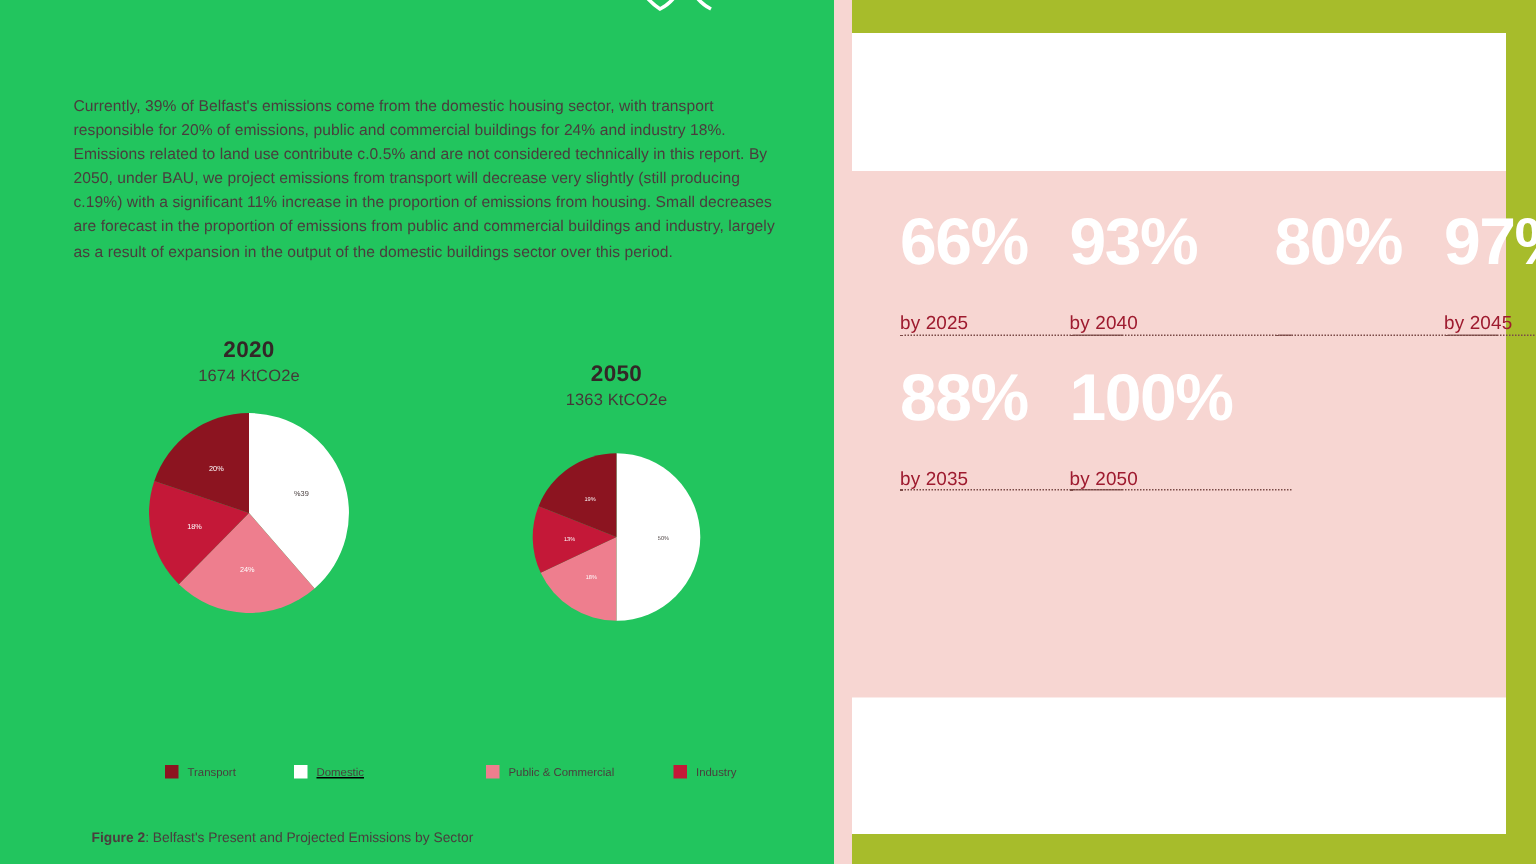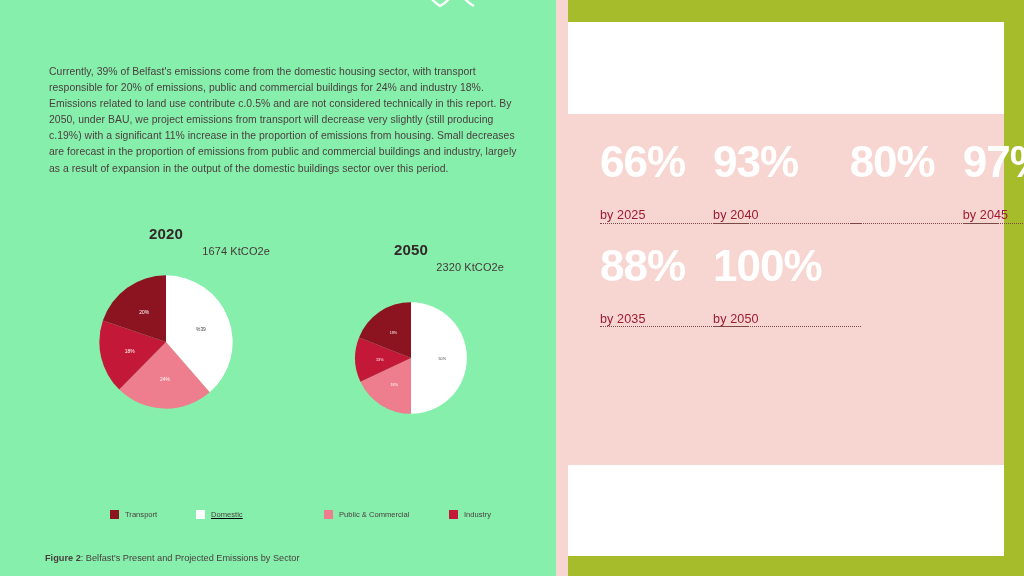--- a/index.html
+++ b/index.html
@@ -6,40 +6,40 @@
   html,body { width:1024px; height:576px; overflow:hidden; }
   body {
     background:#f7d6d2;
     font-family:"Liberation Sans", sans-serif;
     position:relative;
   }
 
   
   #left-panel {
     position:absolute; left:0; top:0; width:556px; height:576px;
-    background:#86efac; overflow:hidden;
+    background:#22c55e; overflow:hidden;
   }
   #leaf-graphic {
     position:absolute; left:392px; top:-52px; width:130px; height:70px;
     pointer-events:none;
   }
 
   #intro-paragraph {
     position:absolute; left:49px; top:64px; width:472px;
     font-size:10.4px; line-height:16.1px; color:#4a3d3d;
     letter-spacing:0.05px;
   }
 
   
   #charts-area { position:absolute; left:0; top:225px; width:556px; height:270px; }
   .chart-block { position:absolute; text-align:center; }
   #chart-2020 { left:62px; top:0px; width:208px; }
   #chart-2050 { left:318px; top:16px; width:186px; }
   .chart-year { font-size:15px; font-weight:bold; color:#332727; letter-spacing:0.2px; }
-  .chart-value { font-size:11px; color:#463838; margin-top:3px; letter-spacing:0.1px;text-align:right; }
+  .chart-value { font-size:11px; color:#463838; margin-top:3px; letter-spacing:0.1px; }
   .pie-wrap { position:relative; margin:0 auto; }
   #pie2020-wrap { width:136px; height:136px; margin-top:17px; }
   #pie2050-wrap { width:114px; height:114px; margin-top:28px; }
   .pie-wrap svg { display:block; width:100%; height:100%; }
   .slice-label { font-size:7.2px; fill:#ffffff; font-family:"Liberation Sans", sans-serif; }
   .slice-label.dark { fill:#4a4040; }
   #pie2050-wrap .slice-label { font-size:6.6px; }
 
   
   #chart-legend {
@@ -48,21 +48,21 @@
   }
   .legend-item { display:flex; align-items:center; }
   .legend-swatch { width:9px; height:9px; display:inline-block; margin-right:6px; }
   .legend-label { font-size:7.6px; color:#4a3d3d; white-space:nowrap; }
   #legend-item-0 { width:86px; }
   #legend-item-1 { width:128px;text-decoration:underline; }
   #legend-item-2 { width:125px; }
 
   
   #figure-caption {
-    position:absolute; left:45px; top:553px;
+    position:absolute; left:61px; top:553px;
     font-size:9.2px; color:#4a3d3d;
   }
   #figure-caption b { font-weight:bold; }
 
   
   #right-panel { position:absolute; left:556px; top:0; width:468px; height:576px; }
   #green-bar-top {
     position:absolute; left:12px; top:0; width:456px; height:22px; background:#a7bc2b;
   }
   #green-bar-bottom {
@@ -123,21 +123,21 @@
             <path d="M 100 100 L 31.244489681491913 169.83322848645568 A 98 98 0 0 1 7.180453527521976 68.559074558094 Z" fill="#c41838"></path>
             <text x="46.60659653755152" y="115.68695655766956" text-anchor="middle" class="slice-label">18%</text>
             <path d="M 100 100 L 7.180453527521976 68.559074558094 A 98 98 0 0 1 99.99999999999997 2 Z" fill="#8c1420"></path>
             <text x="68.019171941779" y="58.40133368910562" text-anchor="middle" class="slice-label">20%</text>
           </svg>
       </div>
     </div>
 
     <div class="chart-block" id="chart-2050">
       <div class="chart-year">2050</div>
-      <div class="chart-value">2320 KtCO2e</div>
+      <div class="chart-value">1363 KtCO2e</div>
       <div class="pie-wrap" id="pie2050-wrap">
         <svg viewBox="0 0 200 200" id="pie2050-svg">
             <path d="M 100 100 L 100 2 A 98 98 0 0 1 100.00000000000001 198 Z" fill="#ffffff"></path>
             <text x="154.88" y="103" text-anchor="middle" class="slice-label dark">50%</text>
             <path d="M 100 100 L 100.00000000000001 198 A 98 98 0 0 1 11.326948858330056 141.72637057337707 Z" fill="#ee7e8e"></path>
             <text x="70.59382549155265" y="149.33671655155058" text-anchor="middle" class="slice-label">18%</text>
             <path d="M 100 100 L 11.326948858330056 141.72637057337707 A 98 98 0 0 1 8.881904382951376 63.92379383690153 Z" fill="#c41838"></path>
             <text x="45.14707996712865" y="104.72382245820768" text-anchor="middle" class="slice-label">13%</text>
             <path d="M 100 100 L 8.881904382951376 63.92379383690153 A 98 98 0 0 1 99.99999999999997 2 Z" fill="#8c1420"></path>
             <text x="69.15286422347505" y="57.60981808381206" text-anchor="middle" class="slice-label">19%</text>

